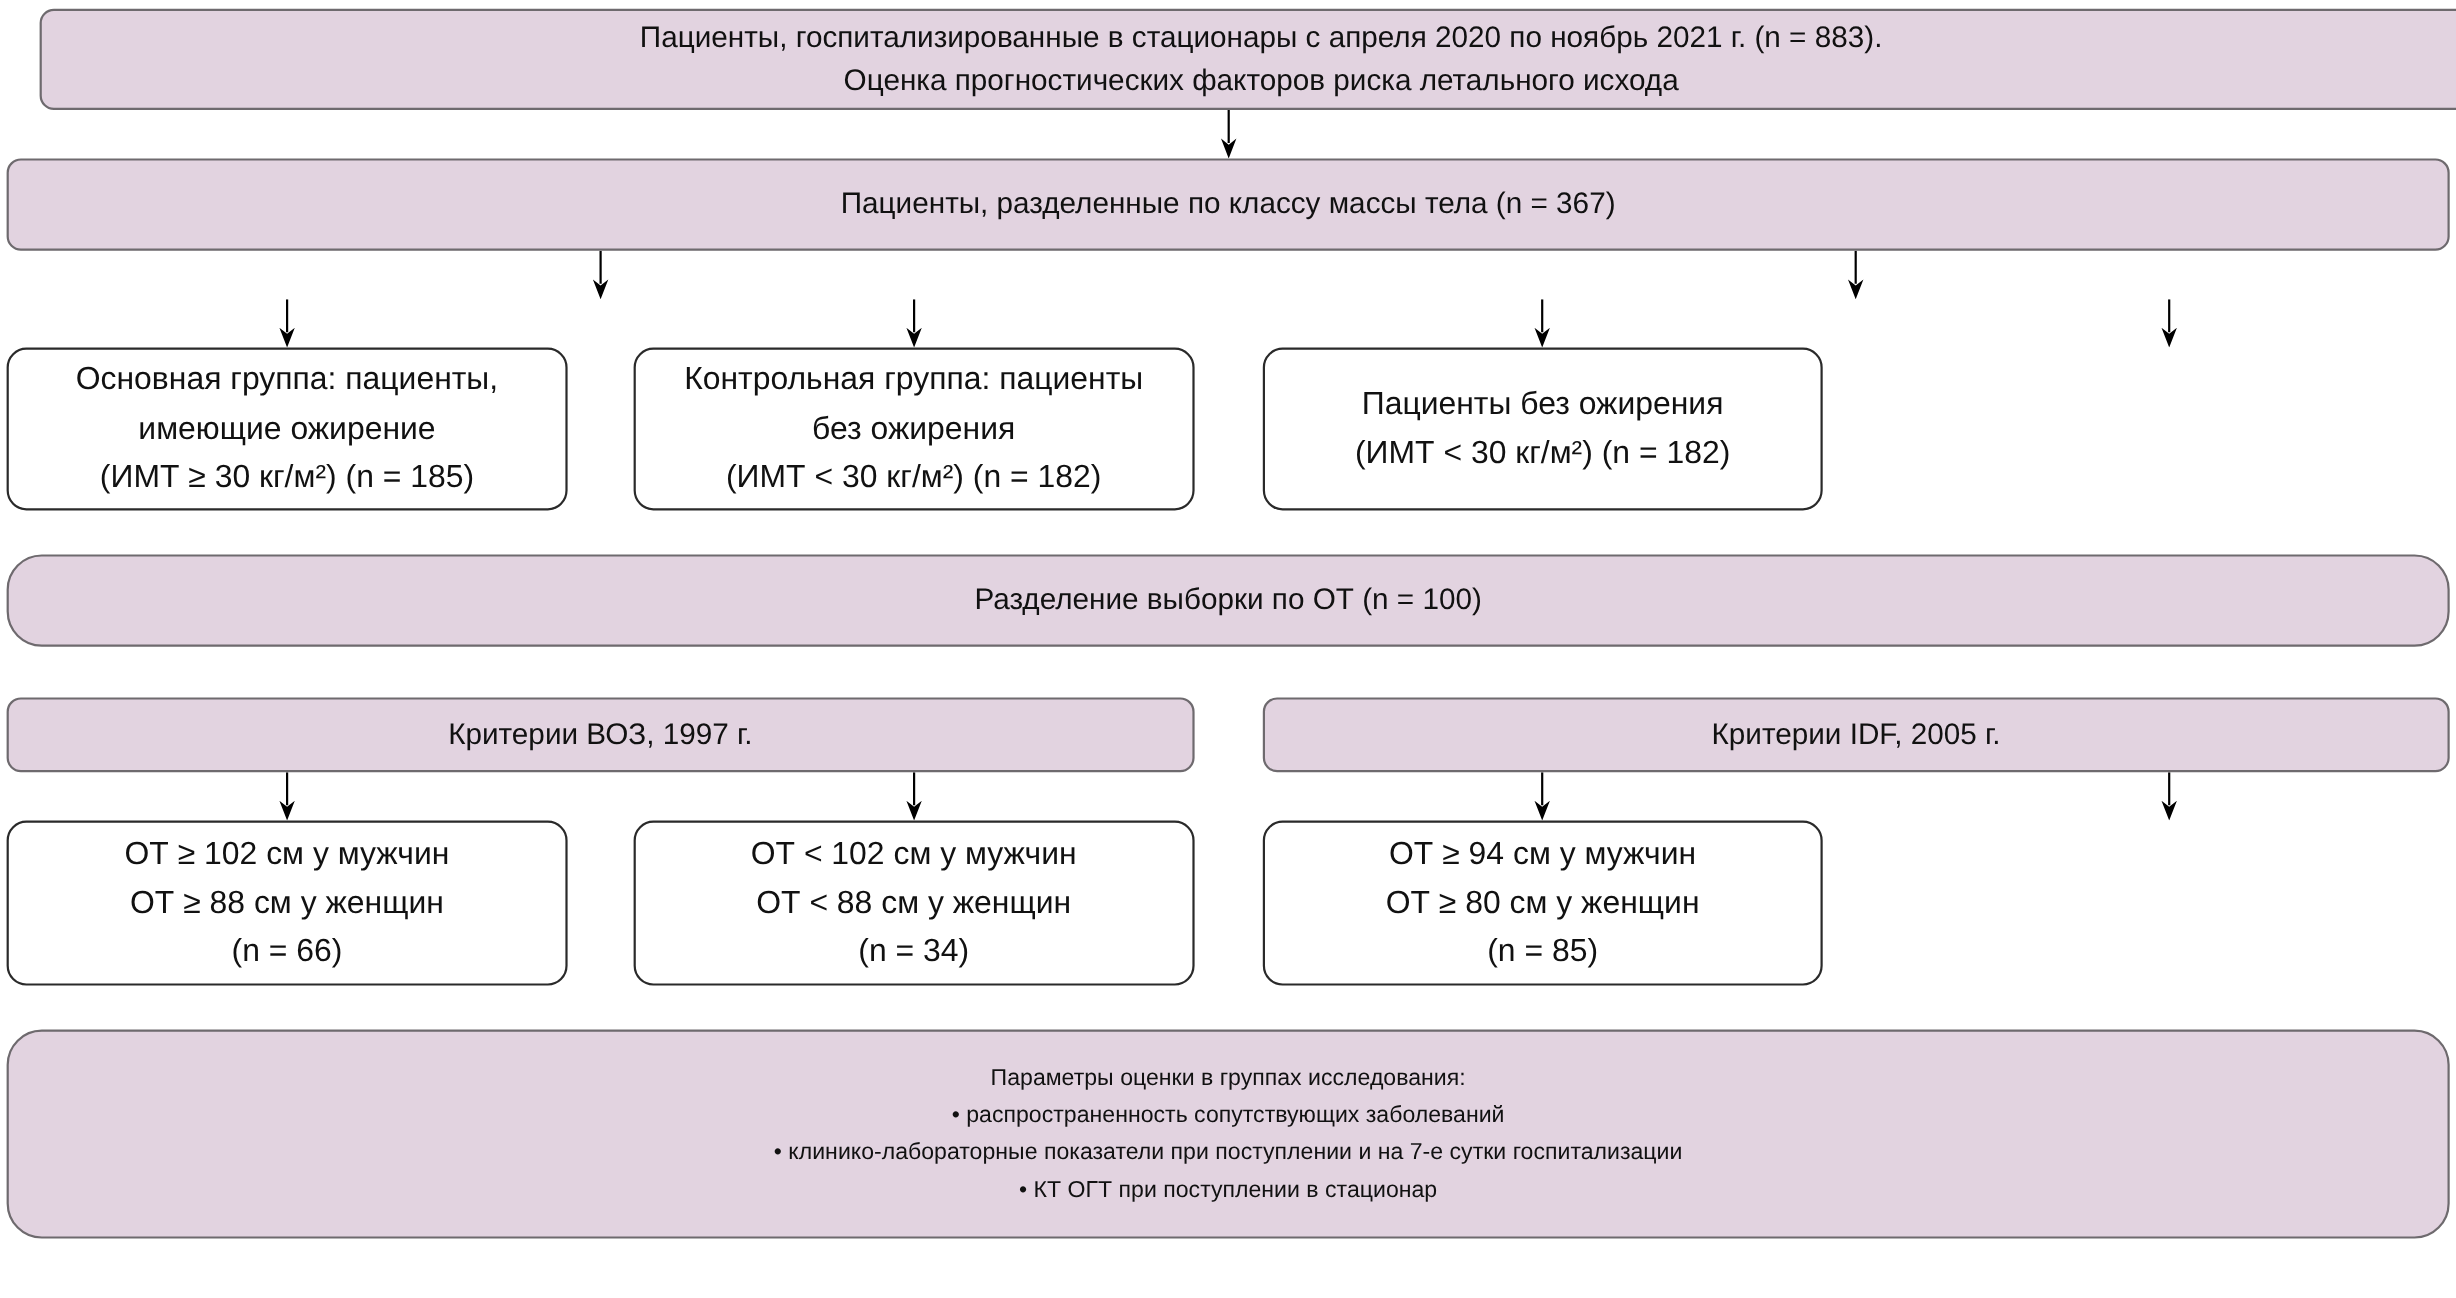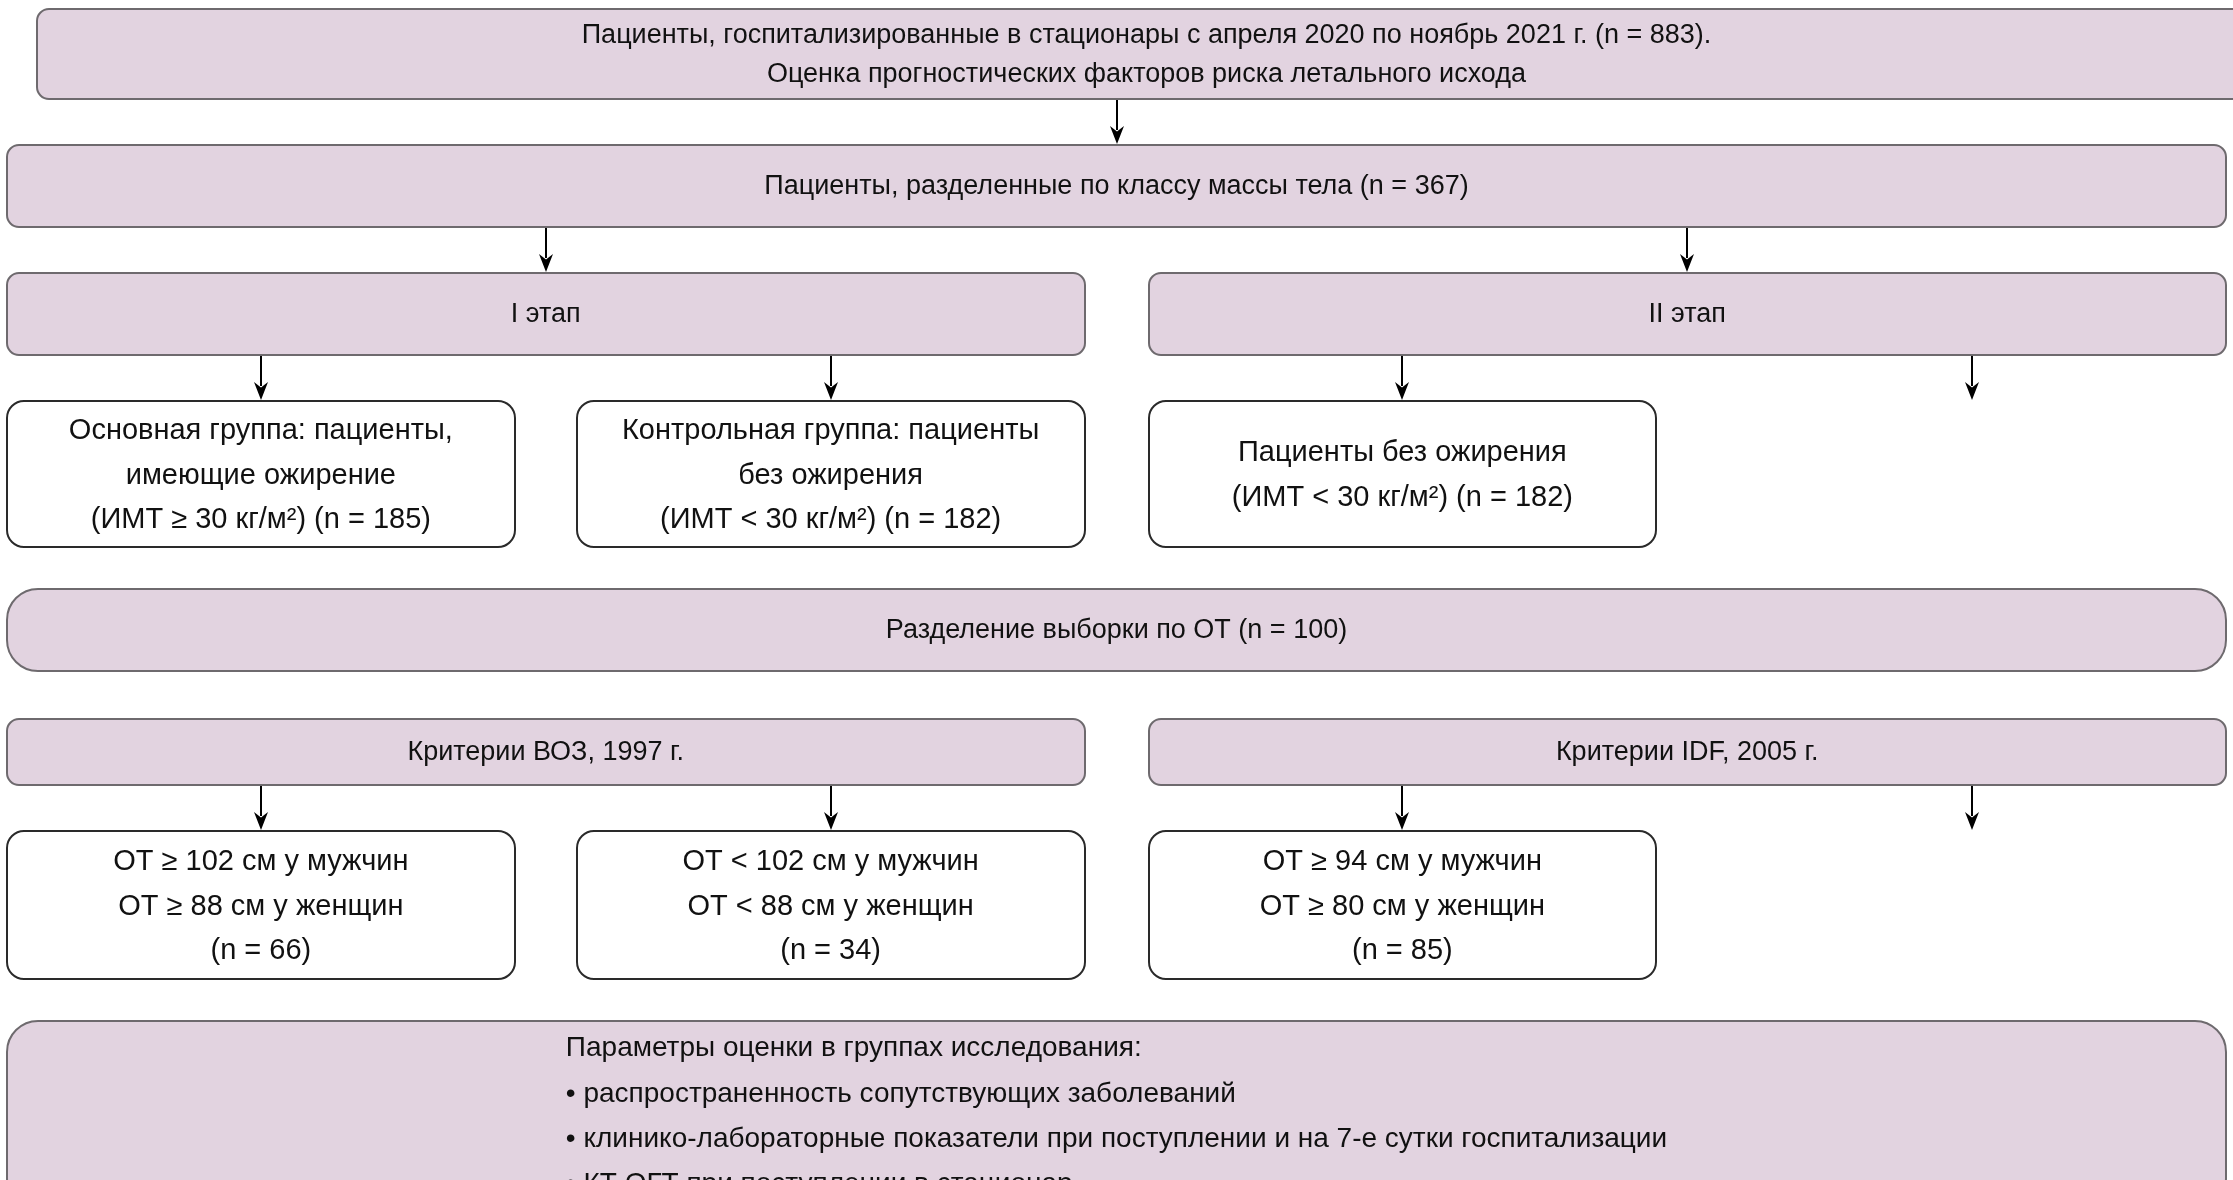--- a/index.html
+++ b/index.html
@@ -48,22 +48,22 @@
   .arow { height: 44px; }
   .acell { display: flex; align-items: flex-start; justify-content: center; height: 44px; }
   .arrow-svg { display: block; }
 
   
   .mt40 { margin-top: 40px; border-radius: 32px; }
   .mt46 { margin-top: 46px; }
 
   
   .params-inner {
-    text-align: left;
-    font-size: 28px;
+    text-align: center;
+    font-size: 21px;
     line-height: 1.62;
     white-space: pre-line;
   }
 </style>
 </head>
 <body>
 
 <div class="page">
 
   <div class="banner full h92">Пациенты, госпитализированные в стационары с апреля 2020 по ноябрь 2021 г. (n = 883).
@@ -86,24 +86,20 @@
       </svg>
     </div>
     <div class="acell">
       <svg class="arrow-svg" width="20" height="44" viewBox="0 0 20 44">
         <line x1="10" y1="0" x2="10" y2="30" stroke="#000" stroke-width="2"></line>
         <polygon points="10,44 3,26 10,31.5 17,26" fill="#000"></polygon>
       </svg>
     </div>
   </div>
 
-  <div class="cols2">
-    <div class="banner h72">I этап</div>
-    <div class="banner h72">II этап</div>
-  </div>
 
   <div class="cols2 arow">
     <div class="pair">
       <div class="acell">
         <svg class="arrow-svg" width="20" height="44" viewBox="0 0 20 44">
           <line x1="10" y1="0" x2="10" y2="30" stroke="#000" stroke-width="2"></line>
           <polygon points="10,44 3,26 10,31.5 17,26" fill="#000"></polygon>
         </svg>
       </div>
       <div class="acell">

